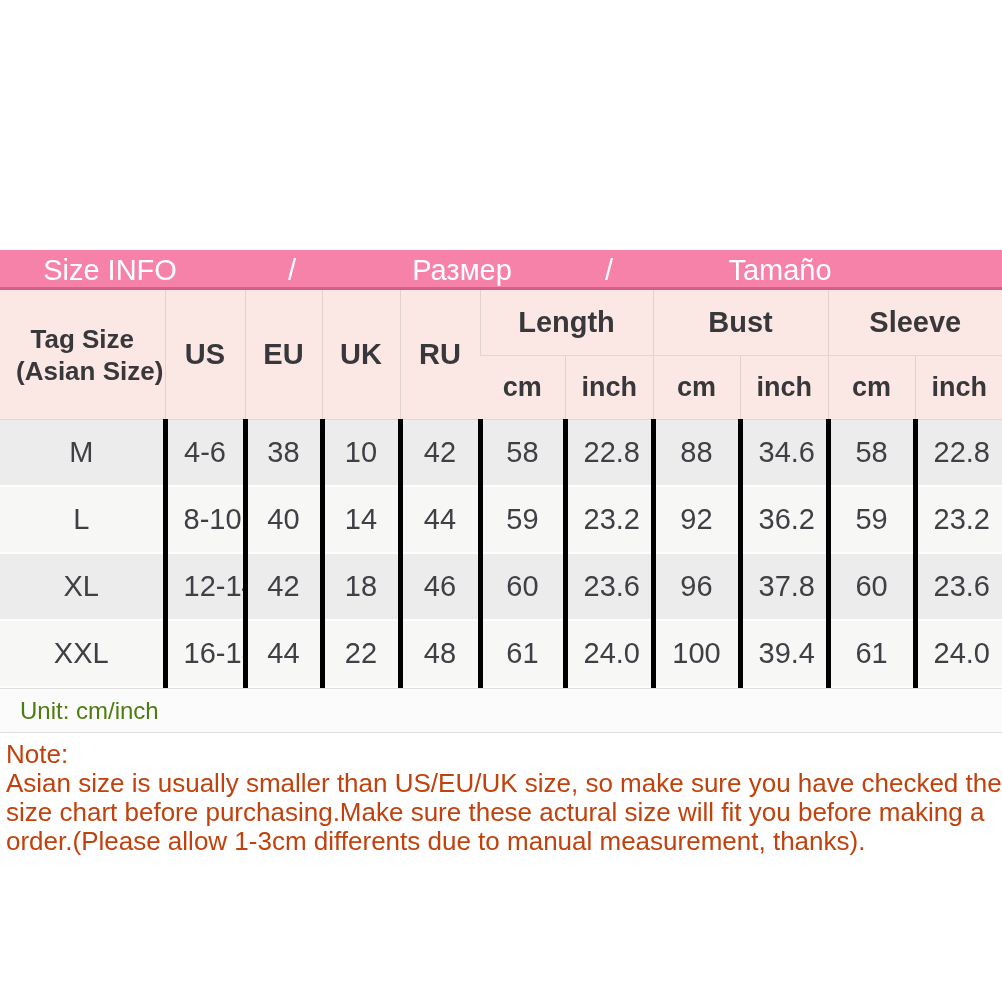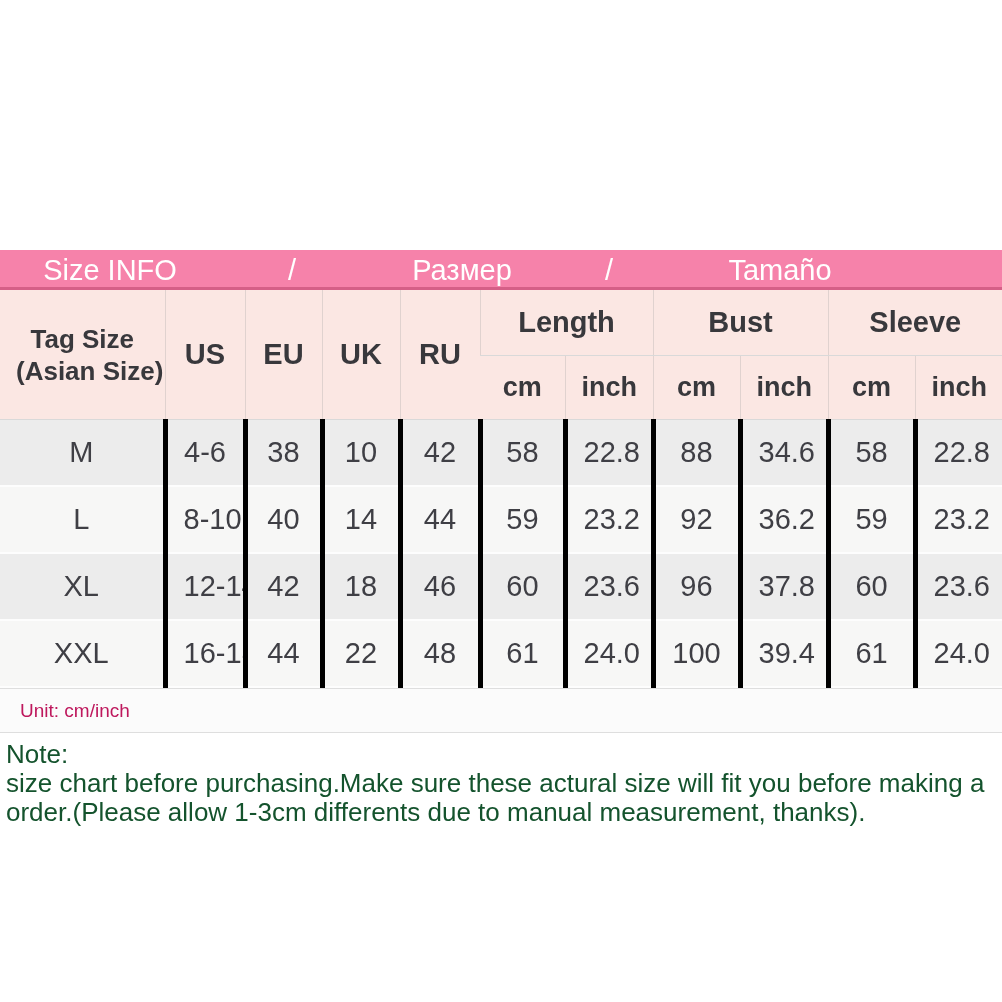--- a/index.html
+++ b/index.html
@@ -80,38 +80,38 @@
   tr.row-white td { background: #f7f7f6; }
 
   
   .unit-row {
     position: relative;
     width: 1002px;
     height: 45px;
     background: #fbfbfb;
     border-top: 1px solid #dedede;
     border-bottom: 1px solid #dedede;
-    color: #be185d;
-    font-size: 19px;
+    color: #4d7c0f;
+    font-size: 24px;
   }
   .unit-row span {
     position: absolute;
     top: 0;
     height: 43px;
     display: flex;
     align-items: center;
     white-space: nowrap;
   }
   .unit-label { left: 20px; }
   .unit-conversion { left: 460px; }
 
   
   .note {
     padding: 7px 6px 0 6px;
-    color: #14532d;
+    color: #c2410c;
     font-size: 26px;
     line-height: 29px;
   }
   .note div { white-space: nowrap; }
 </style>
 </head>
 <body>
 
 <div class="canvas">
   <div class="sheet">
@@ -215,18 +215,19 @@
         </tr>
       </tbody>
     </table>
 
     <div class="unit-row">
       <span class="unit-label">Unit: cm/inch</span>
     </div>
 
     <div class="note">
       <div>Note:</div>
+      <div>Asian size is usually smaller than US/EU/UK size, so make sure you have checked the</div>
       <div>size chart before purchasing.Make sure these actural size will fit you before making a</div>
       <div>order.(Please allow 1-3cm differents due to manual measurement, thanks).</div>
     </div>
 
   </div>
 </div>
 
 </body></html>

